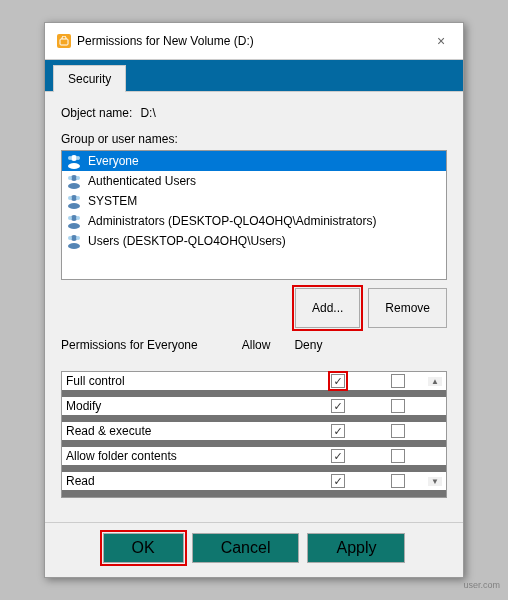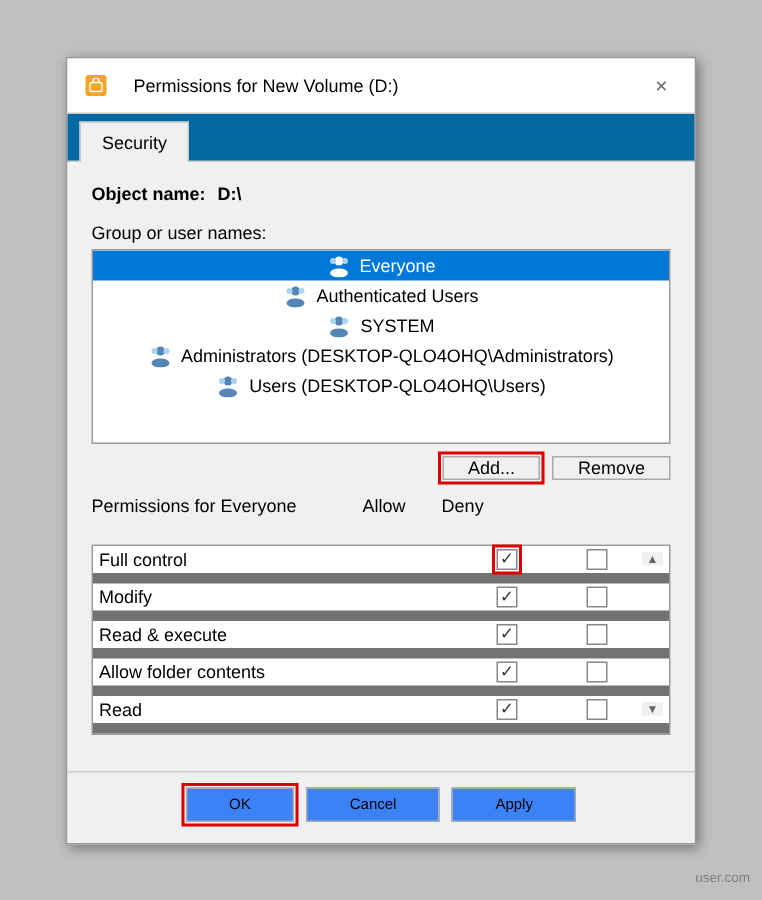--- a/index.html
+++ b/index.html
@@ -25,21 +25,21 @@
       background: #fff;
       border-bottom: 1px solid #ccc;
       padding: 8px 12px;
       display: flex;
       justify-content: space-between;
       align-items: center;
     }
     .title-bar-left {
       display: flex;
       align-items: center;
-      gap: 18px;
+      gap: 6px;
     }
     .title-icon {
       width: 14px;
       height: 14px;
       background: #f5a623;
       border-radius: 2px;
       display: flex;
       align-items: center;
       justify-content: center;
       font-size: 9px;
@@ -91,21 +91,20 @@
     .content {
       padding: 14px 16px;
       background: #f0f0f0;
       flex: 1;
     }
 
     .field-row {
       display: flex;
       align-items: center;
       margin-bottom: 12px;
-      font-weight: bold;
     }
     .field-label {
       font-size: 12px;
       color: #000;
       margin-right: 8px;
       white-space: nowrap;
     }
     .field-value {
       font-size: 12px;
       color: #000;
@@ -124,21 +123,20 @@
       overflow-y: auto;
       margin-bottom: 8px;
     }
     .user-item {
       display: flex;
       align-items: center;
       padding: 2px 4px;
       gap: 6px;
       cursor: pointer;
       font-size: 12px;
-      justify-content: center;
     }
     .user-item.selected {
       background: #0078d7;
       color: #fff;
     }
     .user-icon {
       width: 16px;
       height: 16px;
       display: inline-flex;
       align-items: center;
@@ -147,21 +145,21 @@
     }
     .user-icon svg { width: 16px; height: 16px; }
 
     .buttons-row {
       display: flex;
       justify-content: flex-end;
       gap: 8px;
       margin-bottom: 10px;
     }
     .btn {
-      padding: 0 16px;
+      padding: 12px 16px;
       font-size: 12px;
       background: #f0f0f0;
       border: 1px solid #aaa;
       cursor: pointer;
       min-width: 60px;
     }
     .btn.highlighted {
       outline: 2px solid #d00;
       outline-offset: 1px;
     }
@@ -225,22 +223,22 @@
     .dialog-footer {
       display: flex;
       justify-content: center;
       gap: 8px;
       padding: 10px 16px 14px;
       background: #f0f0f0;
       border-top: 1px solid #ccc;
     }
     .footer-btn {
       padding: 5px 28px;
-      font-size: 10px;
-      background: #3b82f6;
+      font-size: 16px;
+      background: #0f766e;
       border: 1px solid #aaa;
       cursor: pointer;
       min-width: 70px;
     }
     .footer-btn.highlighted {
       outline: 2px solid #d00;
       outline-offset: 1px;
     }
 
     .watermark {

